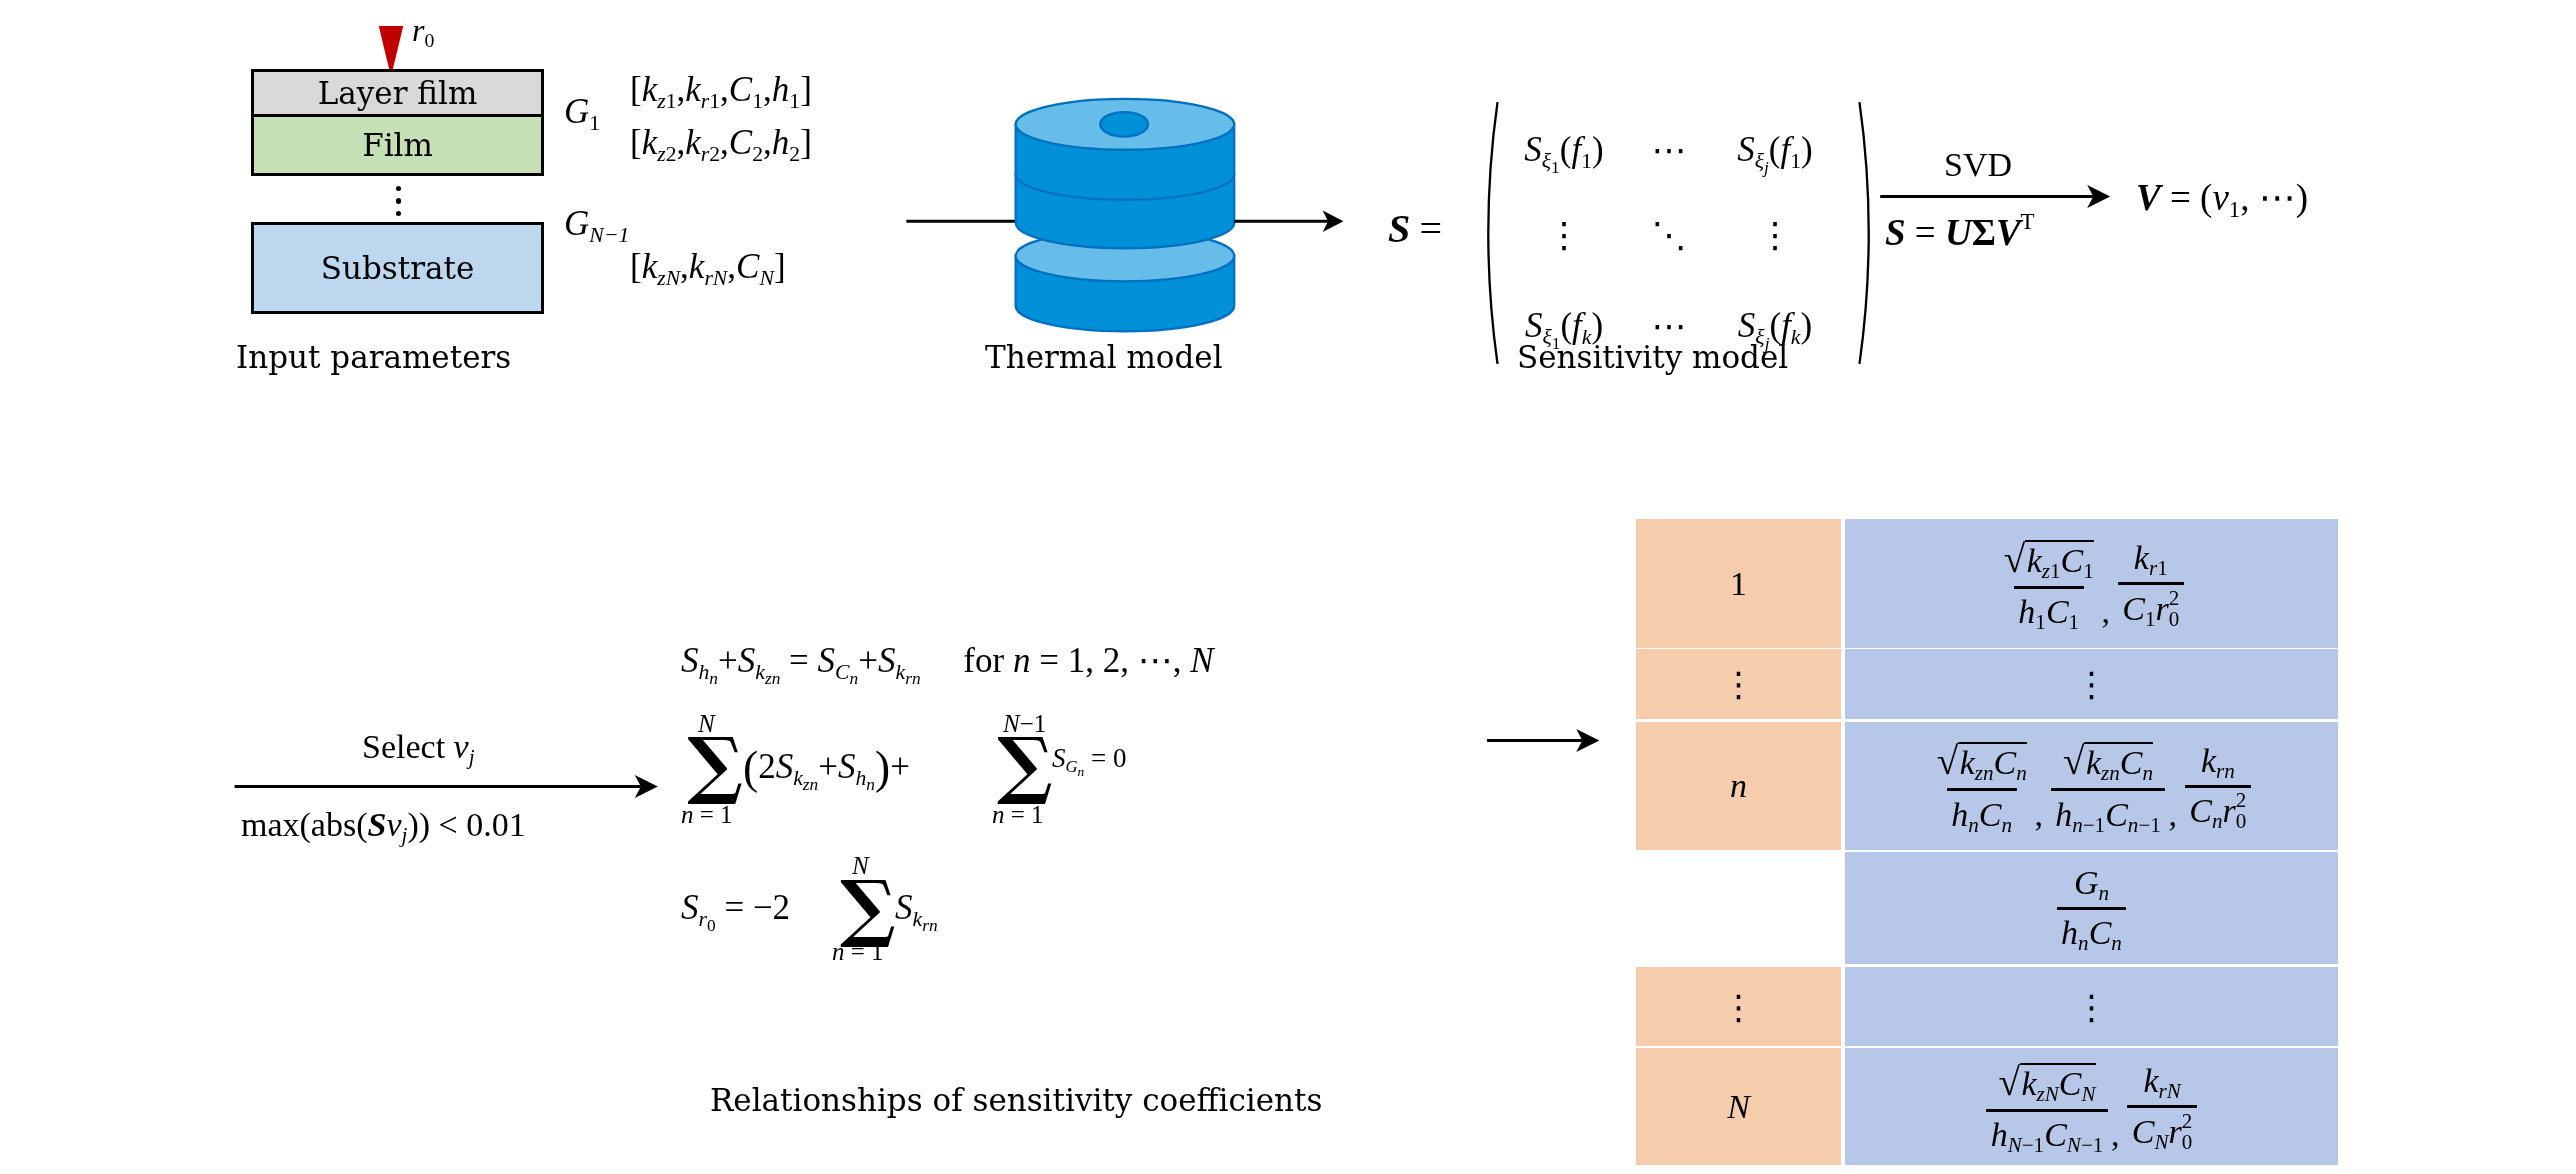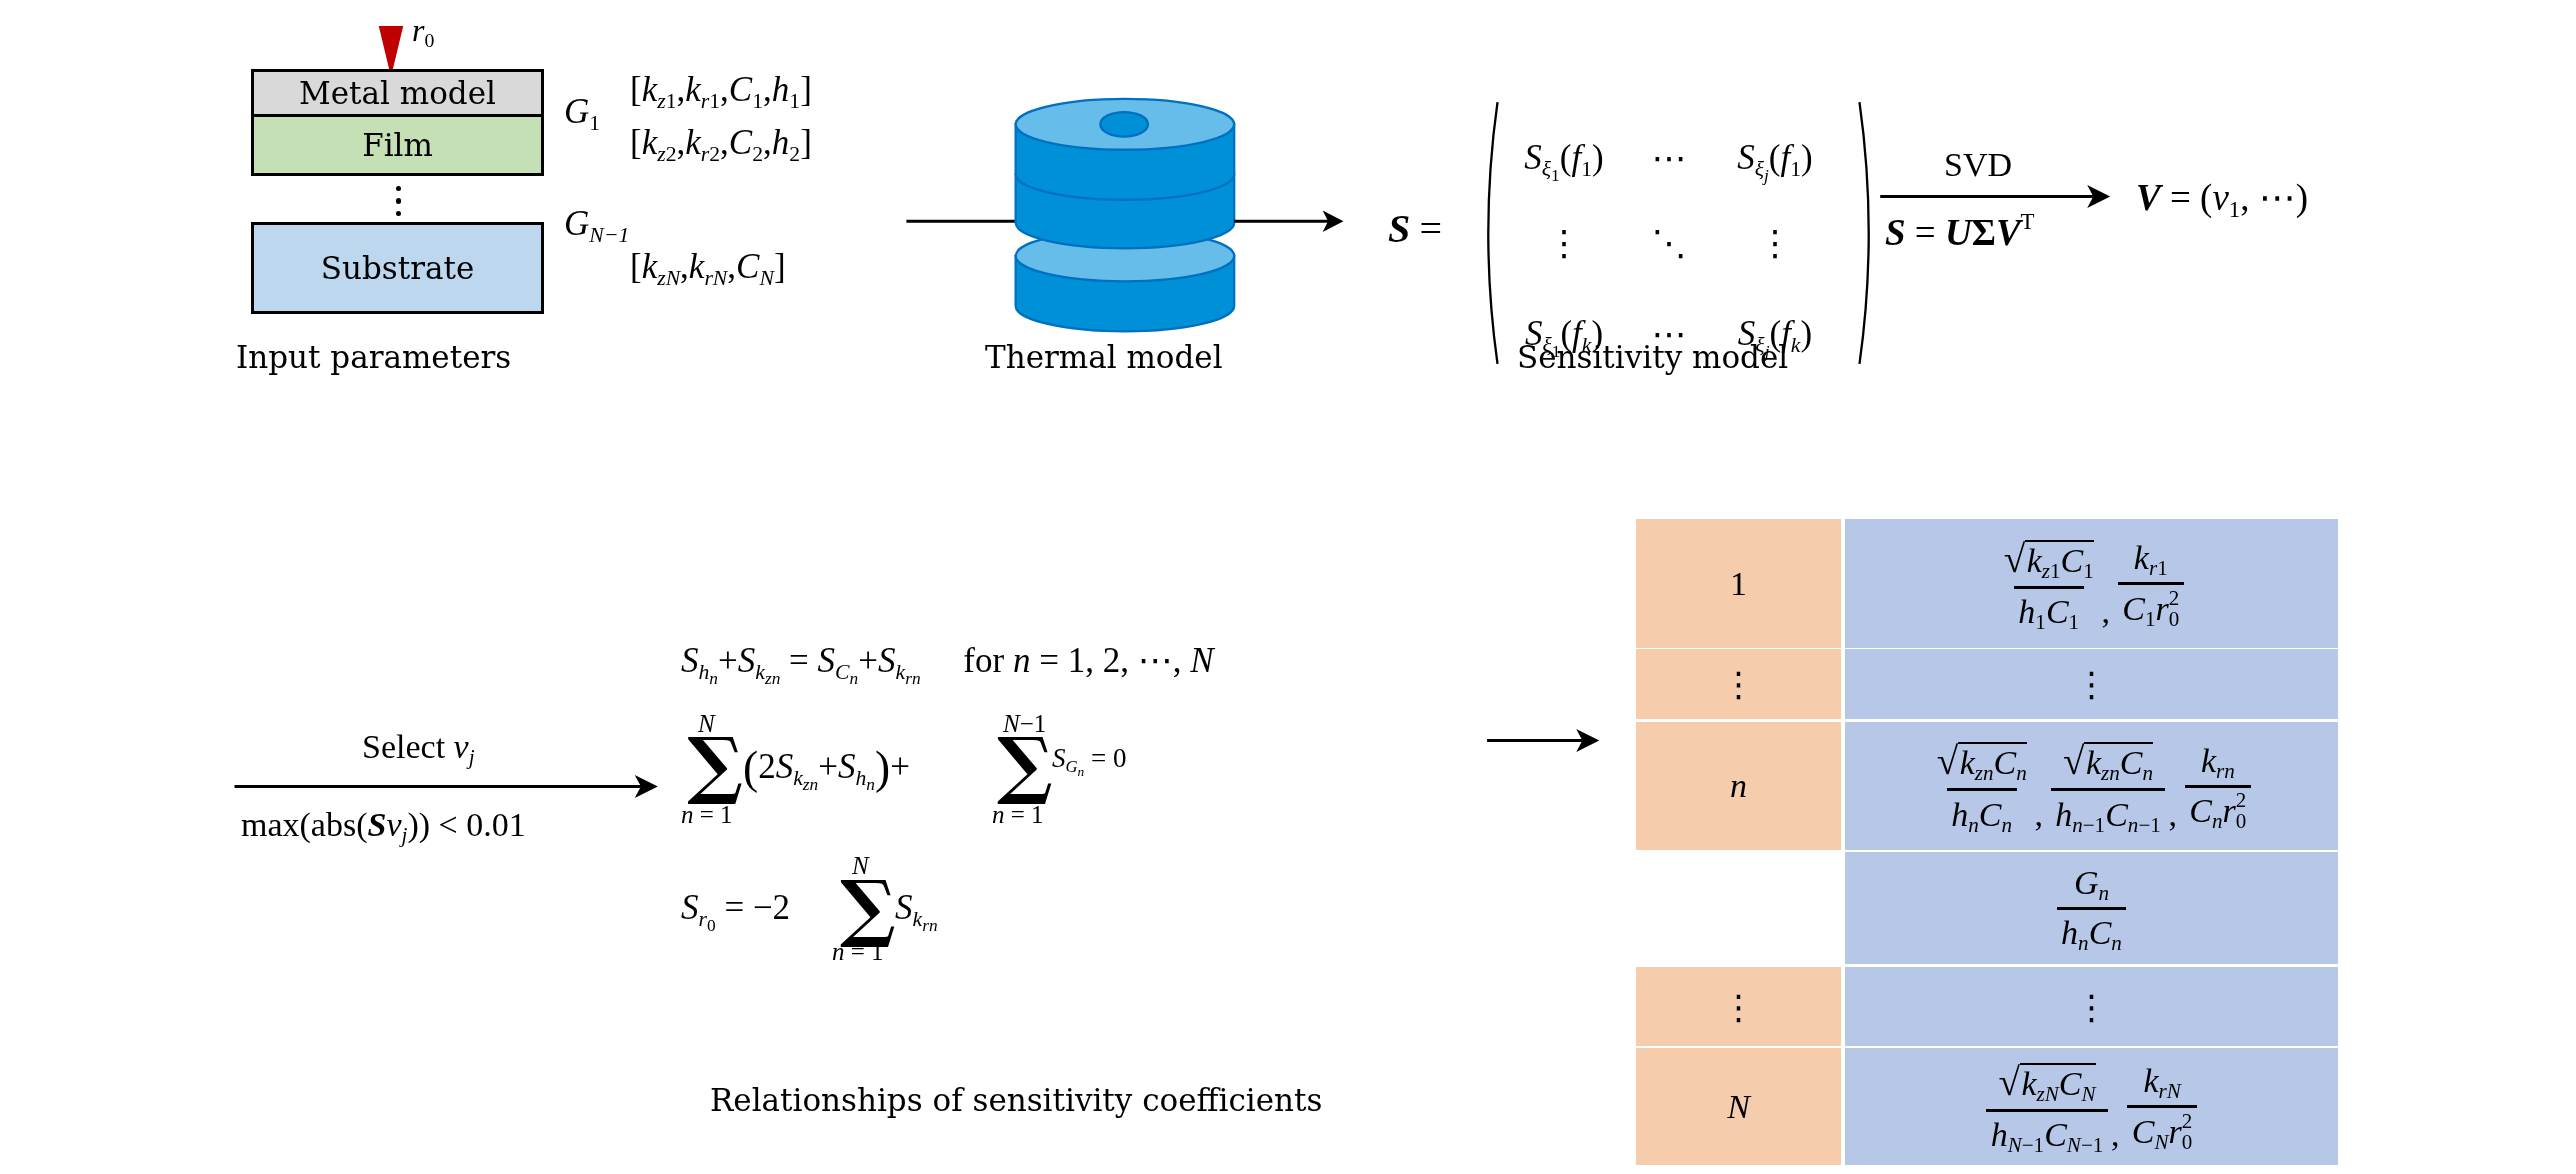--- a/index.html
+++ b/index.html
@@ -15,21 +15,21 @@
   .math sub sub { font-size: 0.8em; }
 
   
   .layer { position: absolute; box-sizing: border-box; border: 3.1px solid #000;
            display: flex; align-items: center; justify-content: center;
            font-family: "DejaVu Serif", serif; font-size: 31px; }
   .vdots { position: absolute; display: flex; flex-direction: column; align-items: center; gap: 7px; }
   .vdots i { display: block; width: 5.4px; height: 5.4px; border-radius: 50%; background: #000; }
 
   
-  .matrix { position: absolute; left: 1497px; top: 112px; width: 354px; height: 254px; }
+  .matrix { position: absolute; left: 1497px; top: 104px; width: 354px; height: 254px; }
   .mcell { position: absolute; transform: translate(-50%, -50%); }
 
   
   .tbl { position: absolute; left: 1636px; top: 410px; width: 703px; }
   .trow { position: absolute; left: 0; width: 703px; }
   .tcell { position: absolute; top: 0; bottom: 0; display: flex; align-items: center; justify-content: center; text-align: center; }
   .tcell.left { left: 0; width: 205px; background: #f6cdac; }
   .tcell.right { left: 209px; width: 493px; background: #b6c7e8; }
   .tcell.hdr { background: #f6cdac; }
   .hdr-text { font-family: "DejaVu Serif", serif; font-size: 31px; line-height: 1.35; }
@@ -50,21 +50,21 @@
 <body>
 
 <svg class="abs" style="left:374px;top:23px" width="34" height="49" viewBox="0 0 44 64">
   <polygon points="6,4 38,4 24,62 20,62" fill="#c00000"></polygon>
 </svg>
 <div class="abs math it" style="left:412px;top:14px;font-size:32px">
   <span>r</span><sub style="font-style:normal">0</sub>
 </div>
 
 <div class="layer" style="left:251px;top:69px;width:293px;height:48px;background:#d9d9d9;">
-  <span>Metal model</span>
+  <span>Layer film</span>
 </div>
 <div class="layer" style="left:251px;top:114px;width:293px;height:62px;background:#c5e0b4;">
   <span>Film</span>
 </div>
 <div class="vdots" style="left:396px;top:186px">
     <i></i>
     <i></i>
     <i></i>
   </div>
 <div class="layer" style="left:251px;top:222px;width:293px;height:92px;background:#bdd7ee;">

